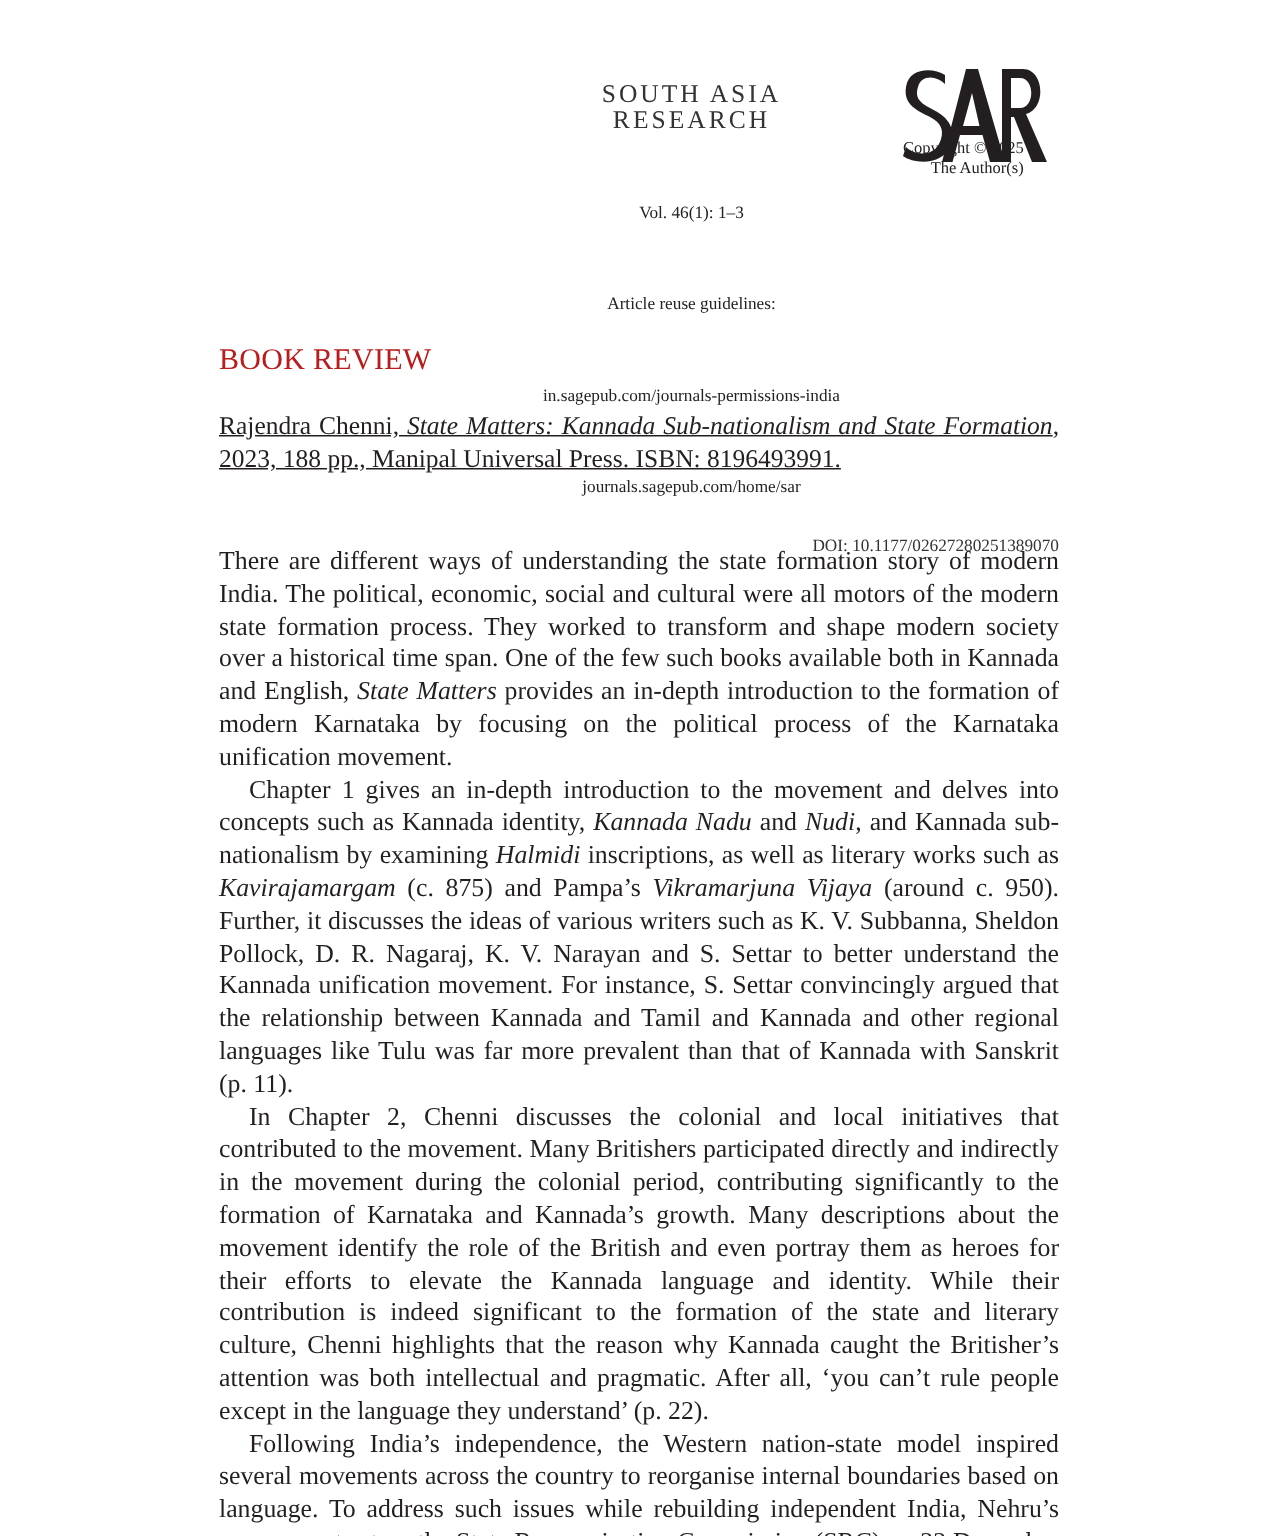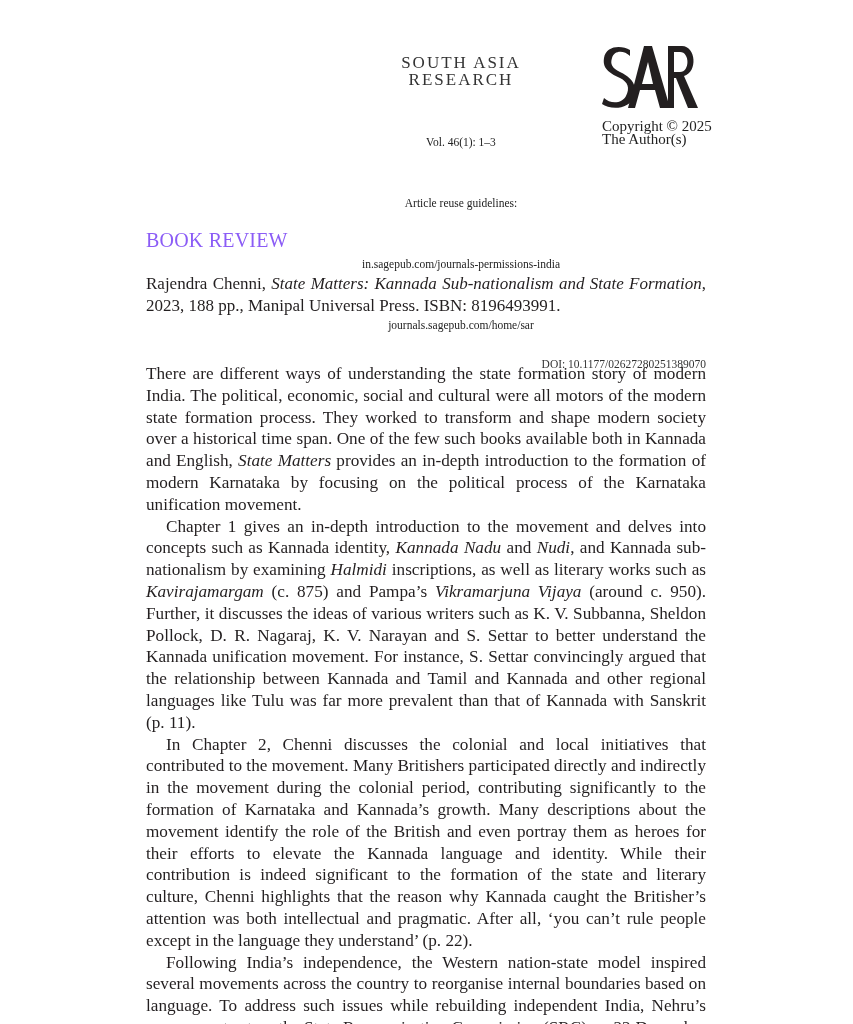--- a/index.html
+++ b/index.html
@@ -1,23 +1,23 @@
 <!DOCTYPE html>
 <html><head>
 <meta charset="utf-8">
 <style>
   html, body { margin: 0; padding: 0; background: #ffffff; }
   body { width: 853px; height: 1024px; position: relative; overflow: hidden; color: #231f20; font-family: "Liberation Serif", "DejaVu Serif", serif; }
   .masthead { position: absolute; top: 54px; right: 293px; text-align: center; }
   .journal-name { font-size: 17px; letter-spacing: 2px; line-height: 17px; color: #333; }
   .meta-line { font-size: 11.5px; line-height: 13px; color: #222; margin-top: 48px; }
   .logo { position: absolute; left: 600px; top: 44px; width: 100px; height: 66px; }
-  .copyright { position: absolute; left: 602px; top: 120px; font-size: 15px; line-height: 13px; color: #222; }
-  .section-heading { position: absolute; left: 146px; top: 229px; font-size: 20px; letter-spacing: 0.2px; color: #8b5cf6; }
-  .citation { position: absolute; left: 146px; top: 273px; width: 560px; font-size: 17px; line-height: 22px; text-align: justify; text-align-last: left; }
+  .copyright { position: absolute; left: 602px; top: 93px; font-size: 11px; line-height: 13px; color: #222; text-align: right; }
+  .section-heading { position: absolute; left: 146px; top: 229px; font-size: 20px; letter-spacing: 0.2px; color: #b91c1c; }
+  .citation { position: absolute; left: 146px; top: 273px; width: 560px; font-size: 17px; line-height: 22px; text-align: justify; text-align-last: left; text-decoration: underline; }
   .doi { position: absolute; right: 147px; top: 326px; font-size: 11.5px; color: #333; margin-top: 32px; }
   .body-text { position: absolute; left: 146px; top: 363px; width: 560px; font-size: 17.2px; line-height: 21.8px; }
   .body-text p { margin: 0; text-align: justify; hyphens: manual; }
   .body-text p.indent { text-indent: 20px; }
   .body-text p.first { text-indent: 0; }
   i { font-style: italic; }
 </style>
 </head>
 <body>
 

